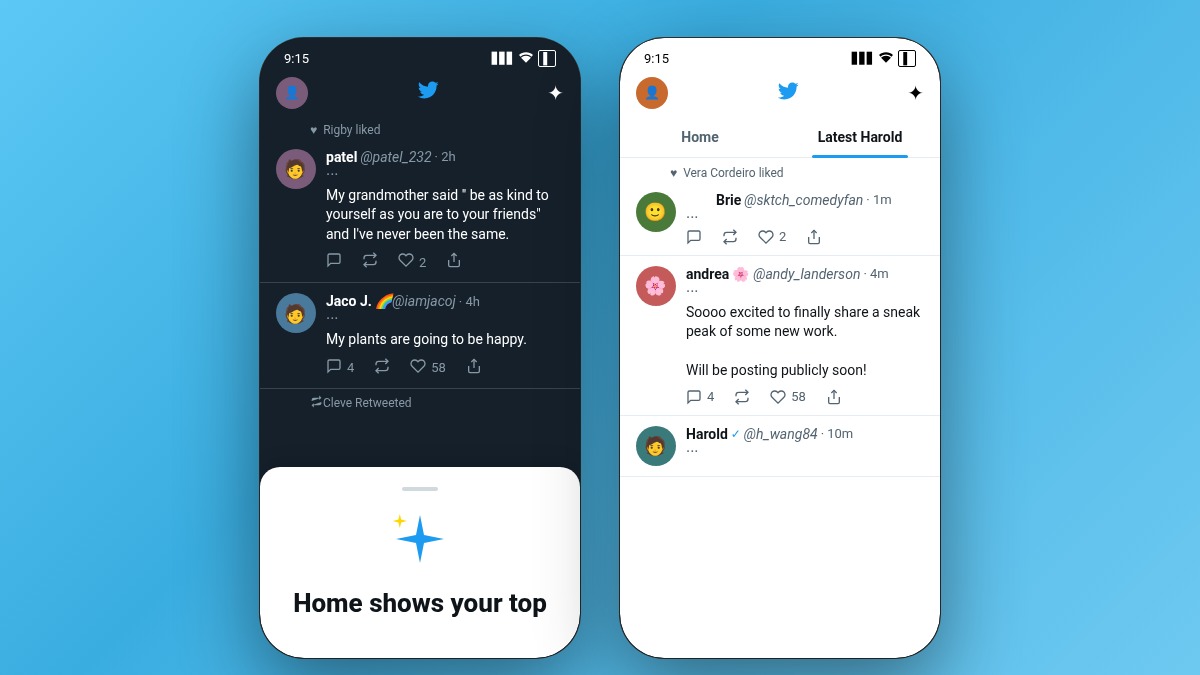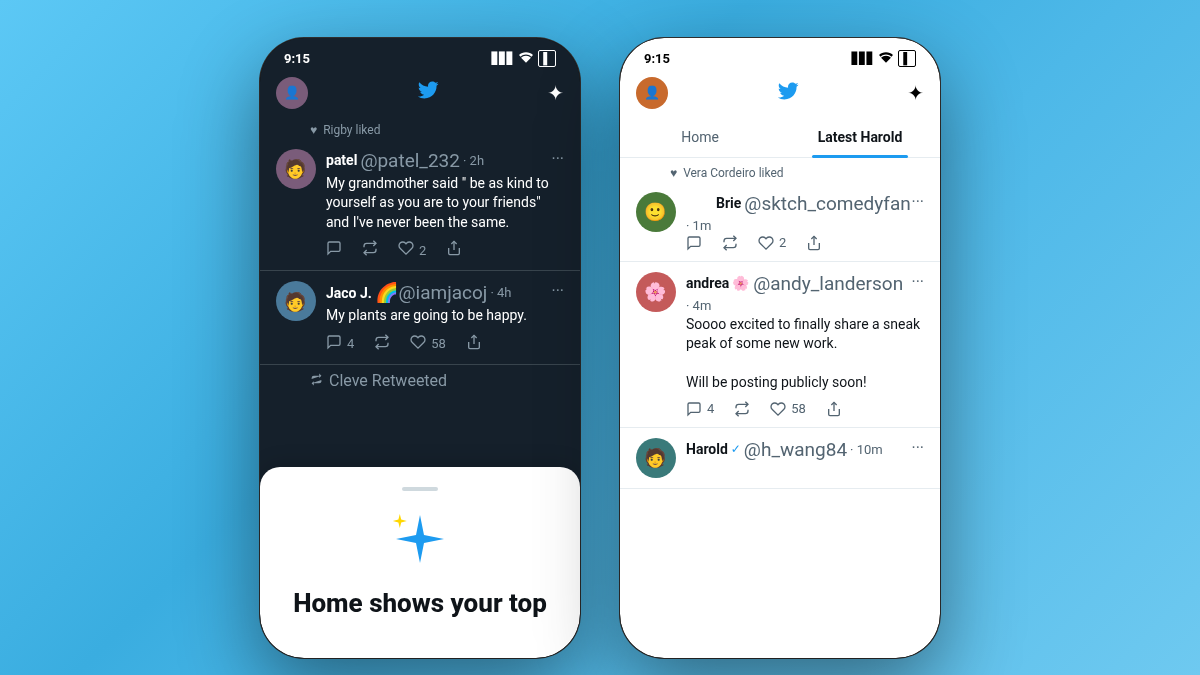--- a/index.html
+++ b/index.html
@@ -48,21 +48,21 @@
     
     .phone-light .phone-screen { background: #ffffff; }
 
     
     .status-bar {
       display: flex;
       justify-content: space-between;
       align-items: center;
       padding: 12px 24px 4px;
       font-size: 13px;
-      font-weight: 700;
+      font-weight: 400;
     }
     .phone-dark .status-bar { color: #fff; }
     .phone-light .status-bar { color: #000; }
     .status-right {
       display: flex;
       align-items: center;
       gap: 5px;
     }
 
     
@@ -92,21 +92,21 @@
     
     .tabs {
       display: flex;
       border-bottom: 1px solid #e6ecf0;
     }
     .tab {
       flex: 1;
       text-align: center;
       padding: 12px 0;
       font-size: 14px;
-      font-weight: 400;
+      font-weight: 700;
       position: relative;
       cursor: pointer;
     }
     .phone-light .tab { color: #536471; }
     .tab.active {
       font-weight: 700;
     }
     .phone-light .tab.active { color: #0f1419; }
     .tab.active::after {
       content: '';
@@ -150,31 +150,33 @@
       align-items: center;
       justify-content: center;
       font-size: 18px;
     }
     .tweet-body { flex: 1; min-width: 0; }
     .tweet-header {
       display: flex;
       justify-content: space-between;
       align-items: flex-start;
       margin-bottom: 2px;
+      flex-direction: column;
     }
     .tweet-user-info { display: flex; flex-wrap: wrap; align-items: center; gap: 3px; }
     .tweet-name {
       font-size: 14px;
       font-weight: 700;
     }
     .phone-dark .tweet-name { color: #fff; }
     .phone-light .tweet-name { color: #0f1419; }
     .tweet-handle {
-      font-size: 19px;
+      font-size: 14px;
       color: #536471;
+      font-style: italic;
     }
     .phone-dark .tweet-handle { color: #8899a6; }
     .tweet-time {
       font-size: 13px;
       color: #536471;
     }
     .phone-dark .tweet-time { color: #8899a6; }
     .tweet-more { color: #536471; font-size: 16px; cursor: pointer; }
     .phone-dark .tweet-more { color: #8899a6; }
     .tweet-text {
@@ -198,23 +200,22 @@
       color: #536471;
       cursor: pointer;
     }
     .phone-dark .action-btn { color: #8899a6; }
     .action-icon { font-size: 16px; }
 
     
     .retweet-notice {
       display: flex;
       align-items: center;
-      gap: 6px;
       padding: 6px 32px 2px 50px;
-      font-size: 16px;
+      font-size: 12px;
       color: #536471;
     }
     .phone-dark .retweet-notice { color: #8899a6; }
 
     
     .bottom-sheet {
       position: absolute;
       bottom: 0;
       left: 0;
       right: 0;

